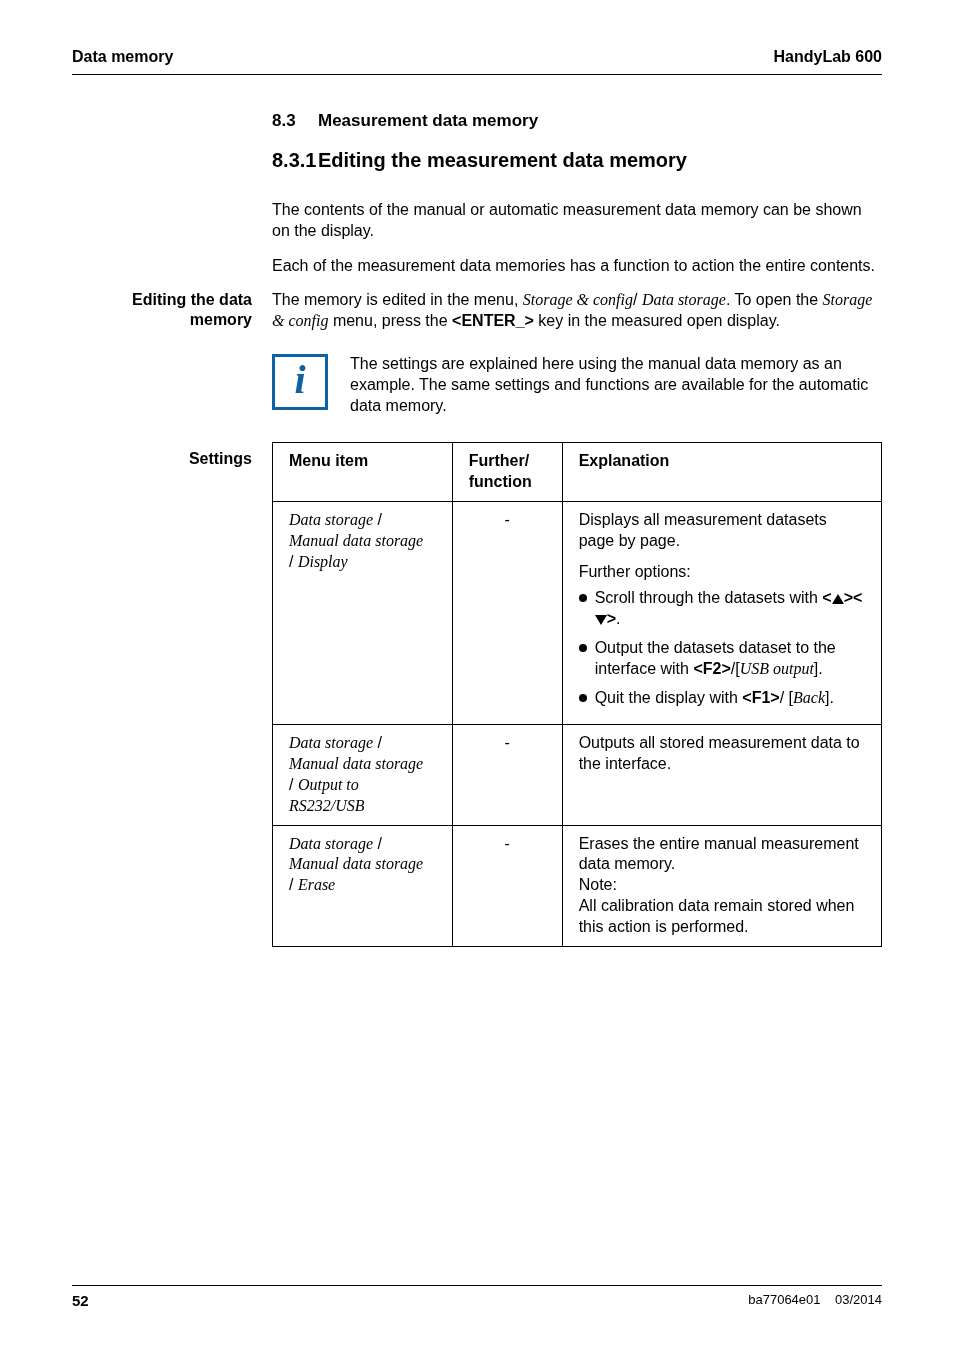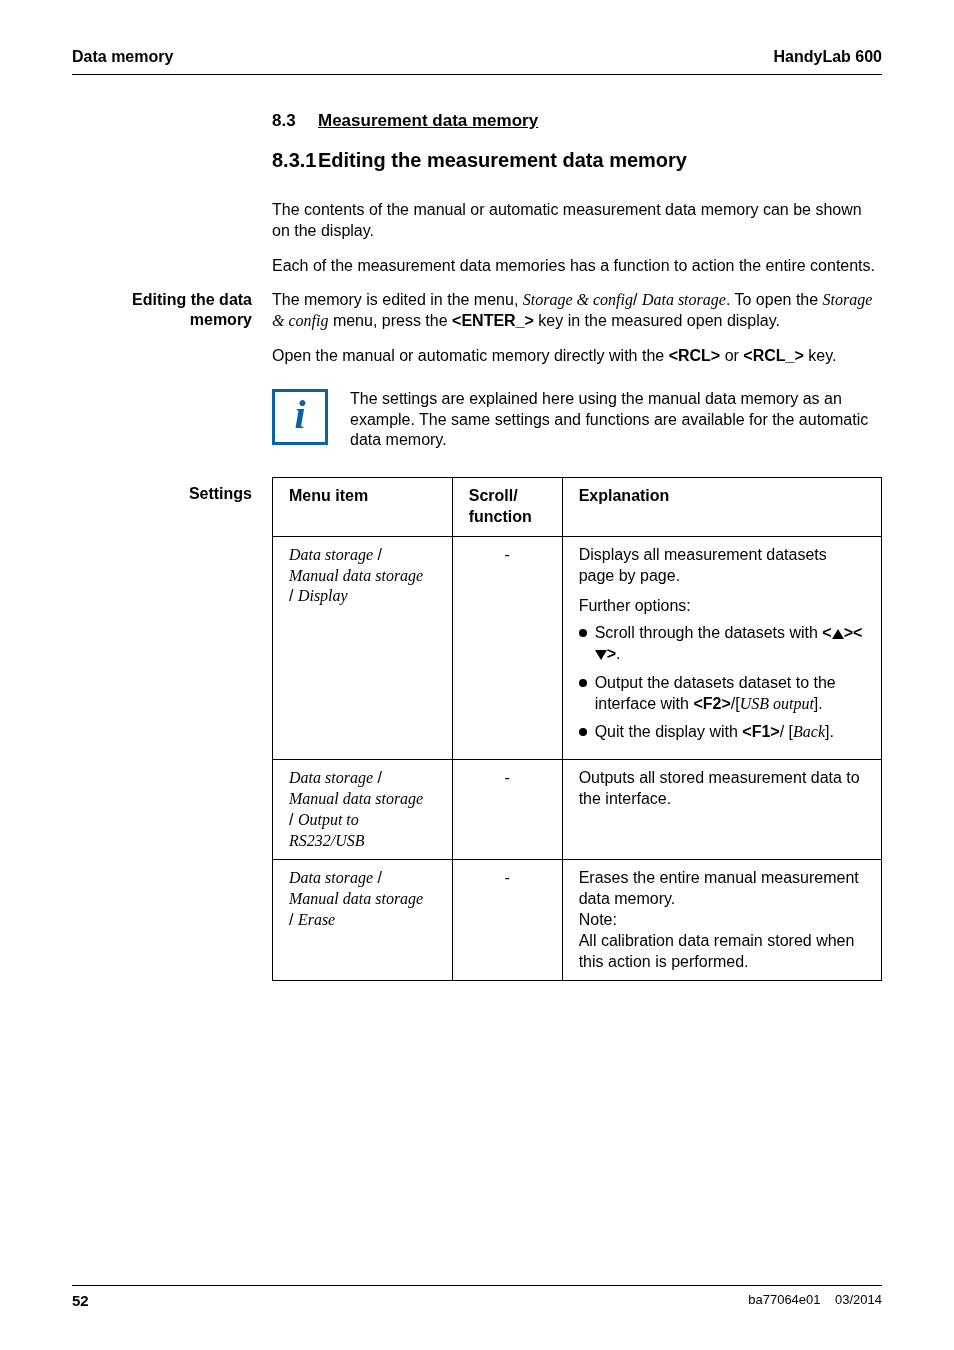--- a/index.html
+++ b/index.html
@@ -24,21 +24,20 @@
     border-top: 1.5px solid #000;
     margin-bottom: 36px;
   }
   .content-col {
     margin-left: 200px; 
   }
   .sec-heading {
     font-weight: bold;
     font-size: 17px;
     margin-bottom: 18px;
-    text-decoration: underline;
   }
   .sec-num { display: inline-block; width: 46px; }
   .sub-heading {
     font-weight: bold;
     font-size: 20px;
     margin-bottom: 28px;
   }
   .sub-num { display: inline-block; width: 46px; }
   .para { line-height: 1.3; margin-bottom: 14px; }
   .side-block {
@@ -176,23 +175,20 @@
 
   <div class="side-block">
     <div class="side-label">
       <span>Editing the data</span><br>
       <span>memory</span>
     </div>
     <div class="side-body">
       <p class="para">
         <span>The memory is edited in the menu, </span><span class="italic">Storage &amp; config</span><span>/ </span><span class="italic">Data storage</span><span>. To open the </span><span class="italic">Storage &amp; config</span><span> menu, press the </span><span class="bold">&lt;ENTER_&gt;</span><span> key in the measured open display.</span>
       </p>
-      <p class="para">
-        <span>Open the manual or automatic memory directly with the </span><span class="bold">&lt;RCL&gt;</span><span> or </span><span class="bold">&lt;RCL_&gt;</span><span> key.</span>
-      </p>
     </div>
   </div>
 
   <div class="info-row">
     <div class="info-icon">
         <span>i</span>
       </div>
     <div class="info-text">The settings are explained here using the manual data memory as an example. The same settings and functions are available for the automatic data memory.</div>
   </div>
 
@@ -201,21 +197,21 @@
     <table class="settings">
       <colgroup>
           <col class="c1">
           <col class="c2">
           <col class="c3">
         </colgroup>
       <thead>
         <tr>
           <th>Menu item</th>
           <th>
-            <span>Scroll/</span><br>
+            <span>Further/</span><br>
             <span>function</span>
           </th>
           <th>Explanation</th>
         </tr>
       </thead>
       <tbody>
 
         <tr>
           <td>
             <span class="italic">Data storage</span><span> / </span><br>

